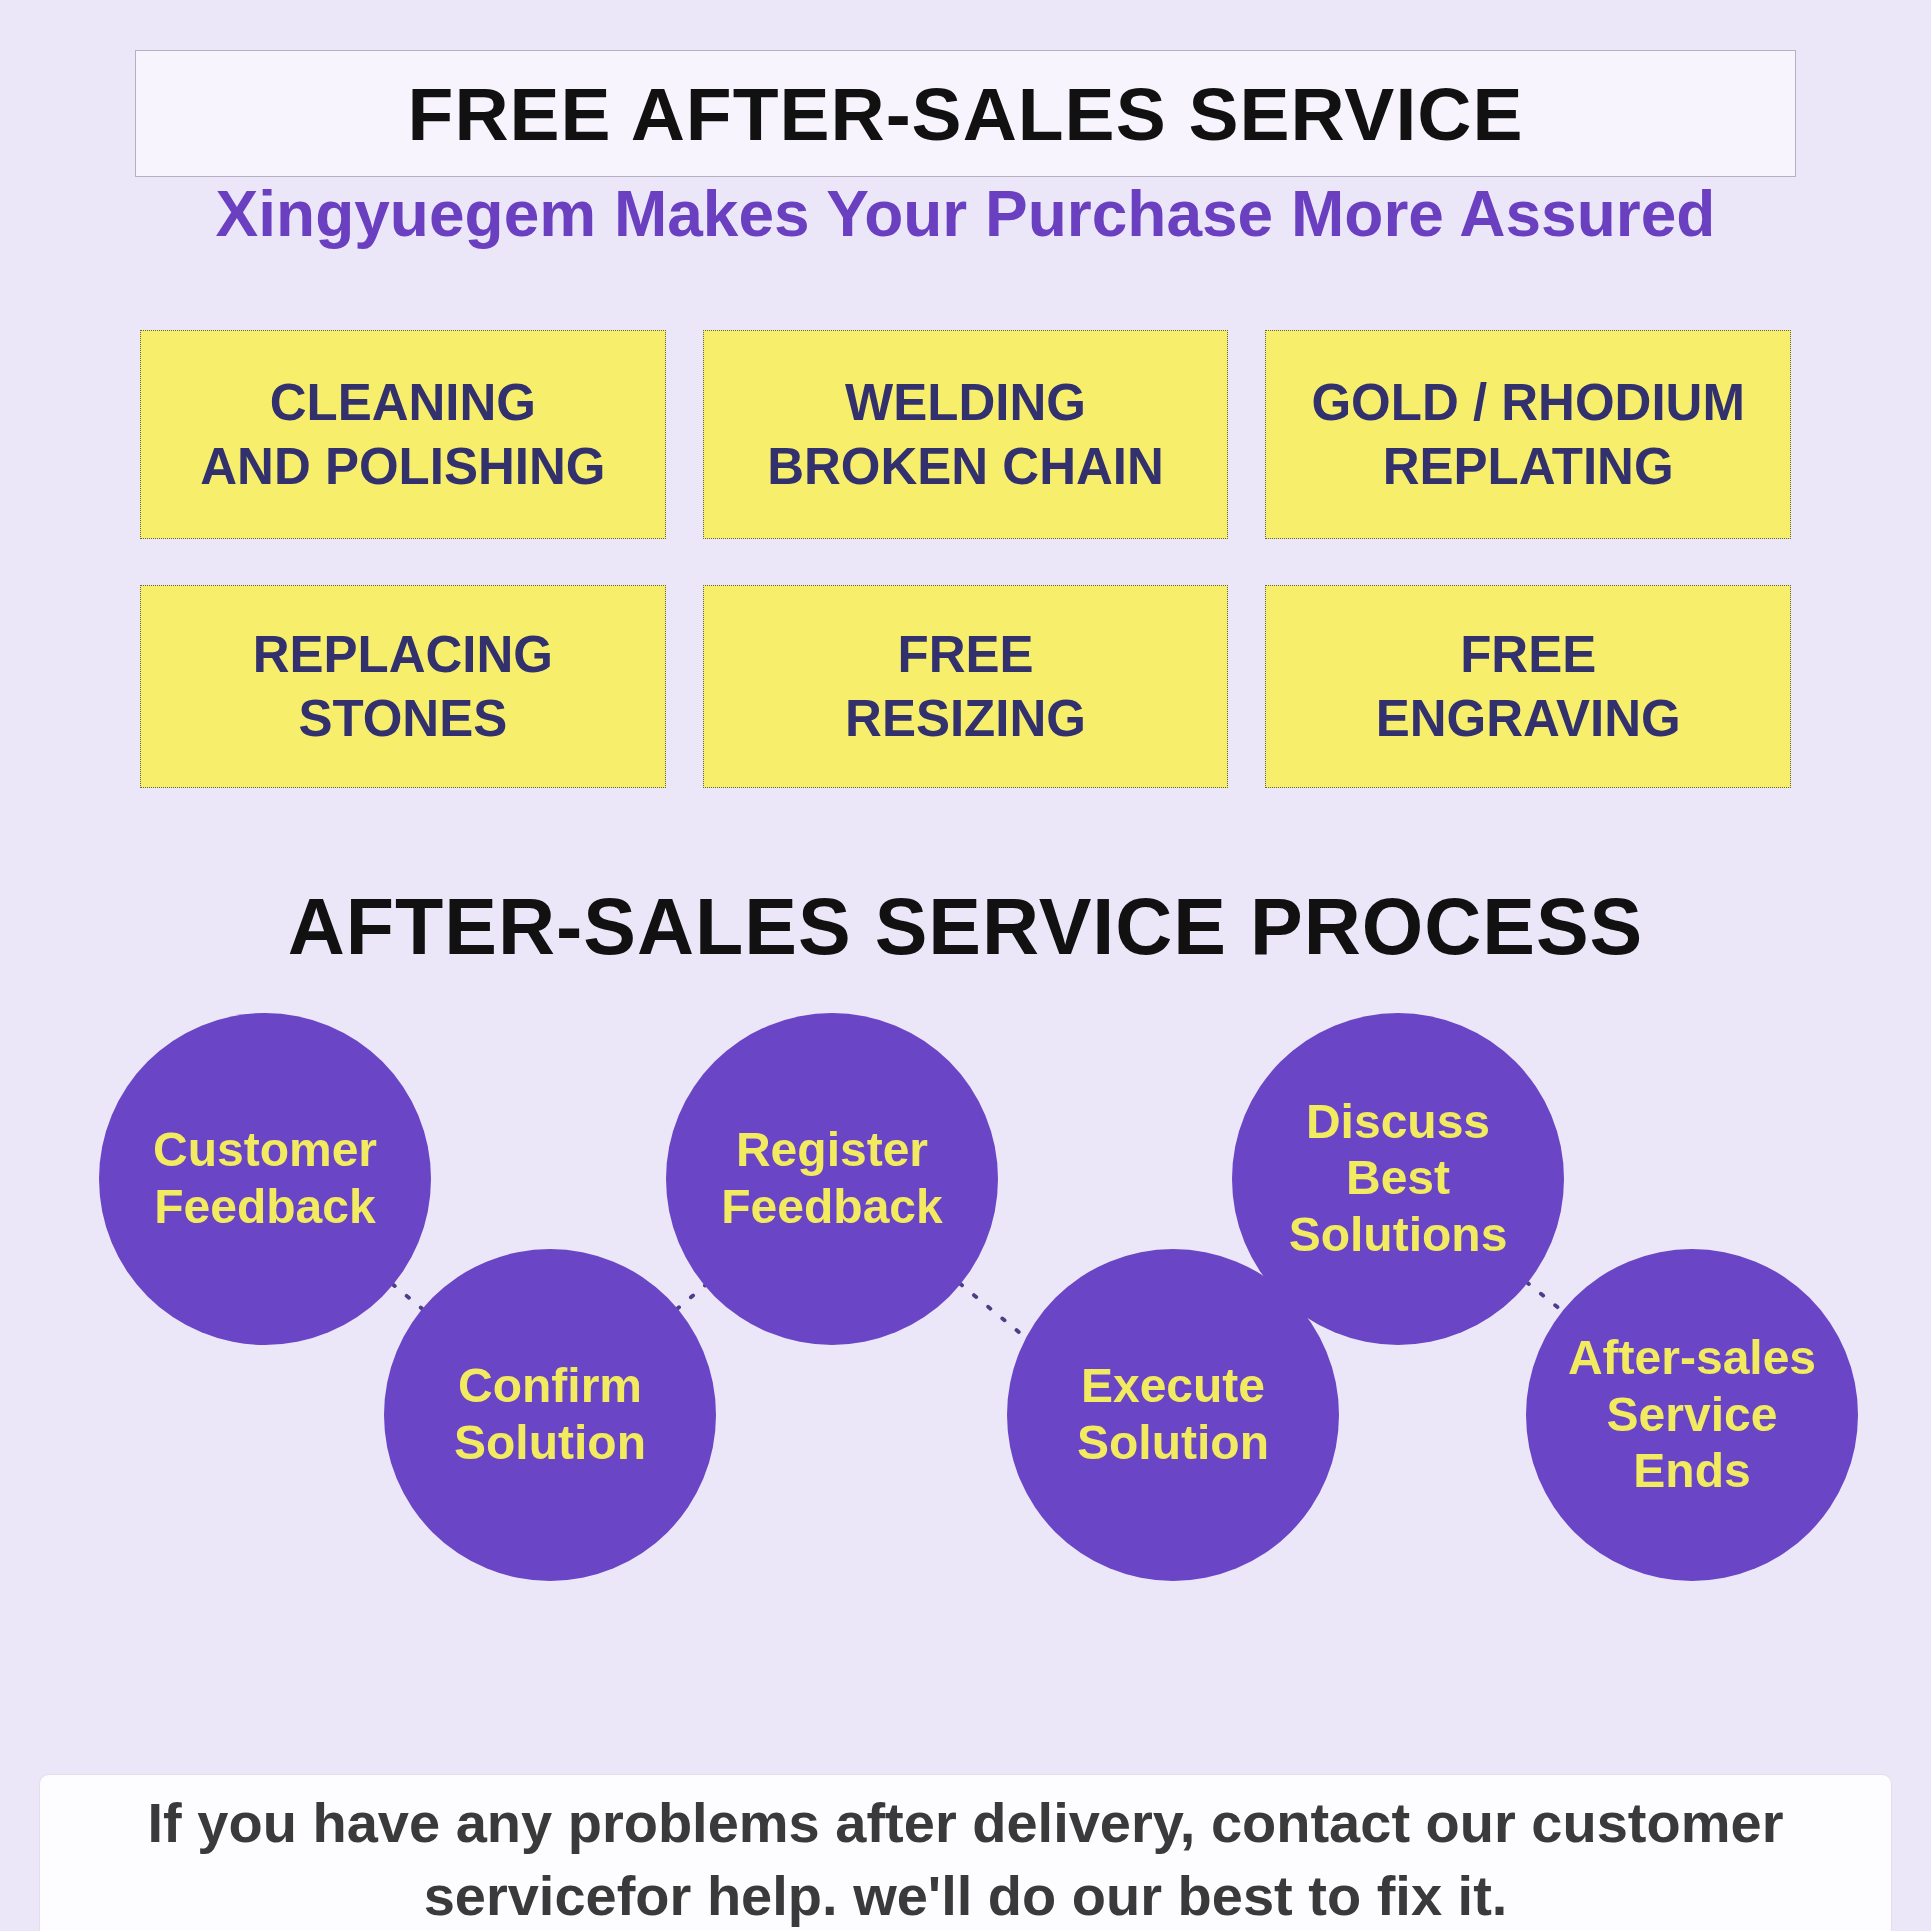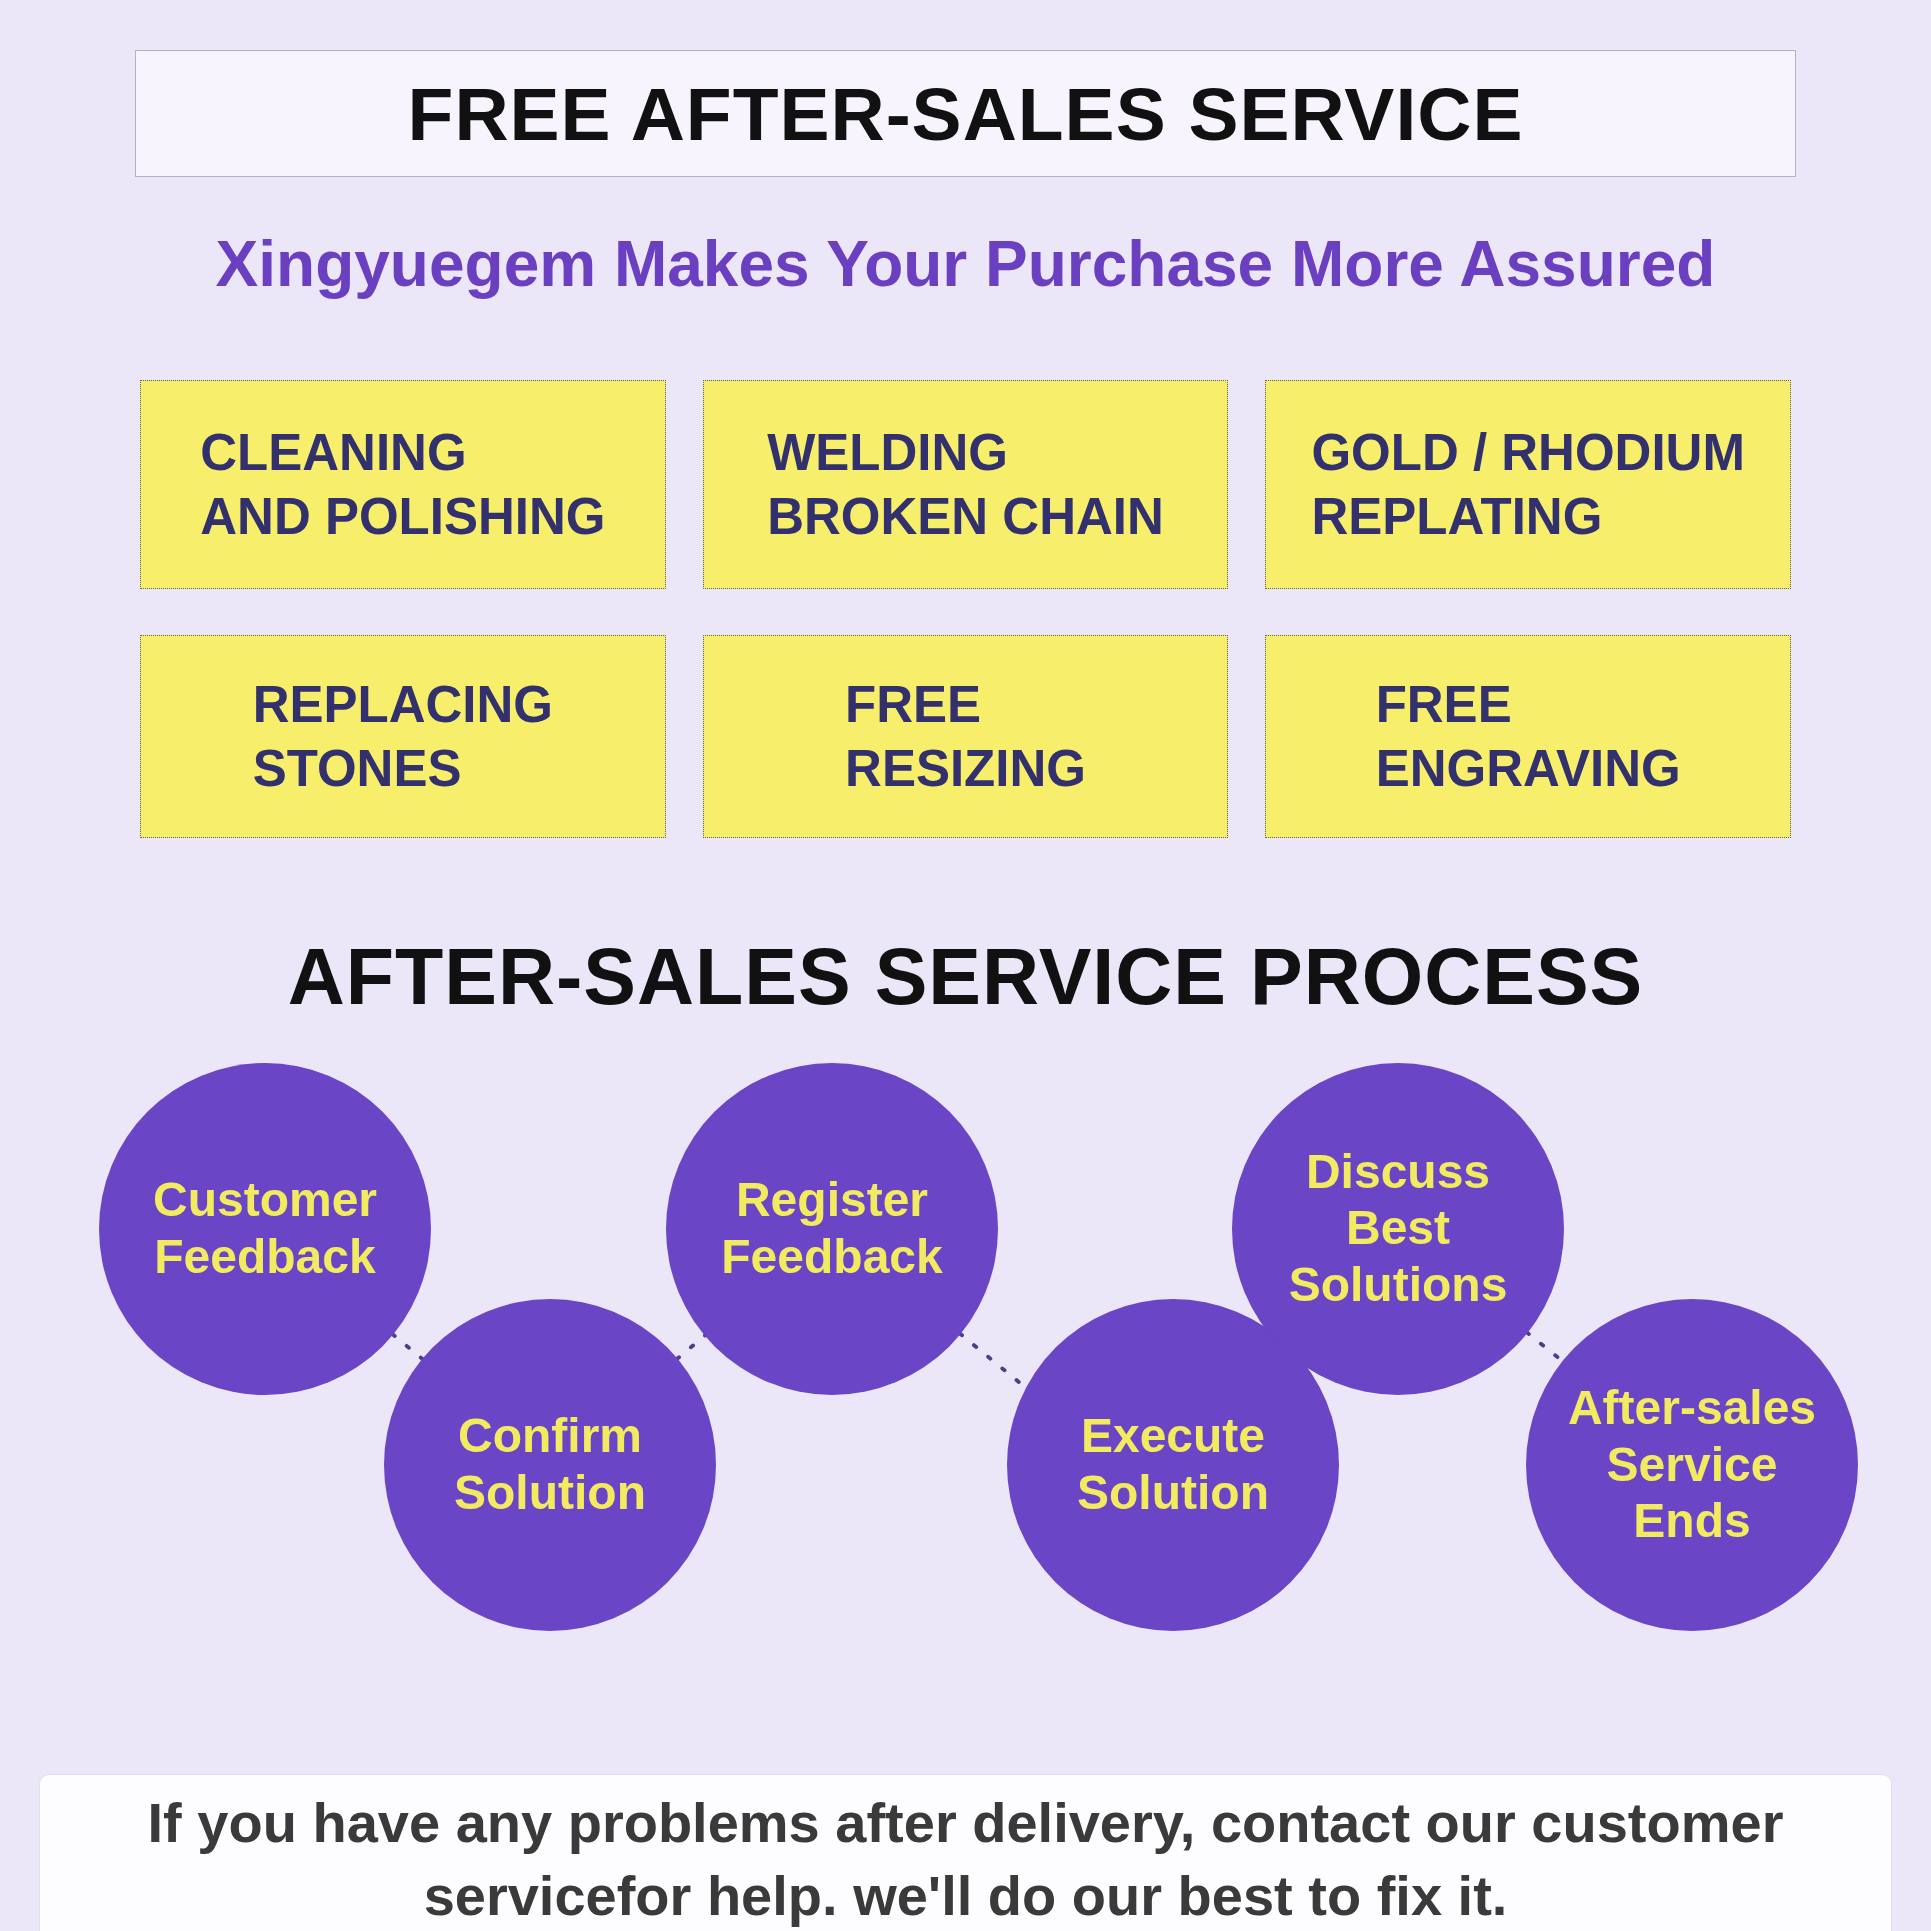--- a/index.html
+++ b/index.html
@@ -31,39 +31,38 @@
     width: 1661px; height: 127px;
     border: 1.9px solid #b5b0c4;
     background: #f7f4fd;
     display: flex; align-items: center; justify-content: center;
     font-size: 75px; font-weight: 800; color: var(--heading-black);
     letter-spacing: 1px;
   }
 
   
   .subtitle {
-    margin-top: 50px;
     text-align: center;
     font-size: 64px; font-weight: 700;
     color: var(--accent-purple);
   }
 
   
   .services-row {
     display: flex; gap: 37px;
     padding: 0 140px;
   }
   .services-row.row1 { margin-top: 79px; }
   .services-row.row2 { margin-top: 46px; }
   .service-box {
     flex: 1;
     border: 1.9px dotted #5f5f66;
     background: var(--box-yellow);
     display: flex; align-items: center; justify-content: center;
-    text-align: left;
+    text-align: center;
     color: var(--box-text-navy);
     font-size: 51px; font-weight: 700;
     line-height: 1.25;
     white-space: pre-line;
   }
   .row1 .service-box { height: 209px; }
   .row2 .service-box { height: 203px; }
 
   
   .process-heading {

